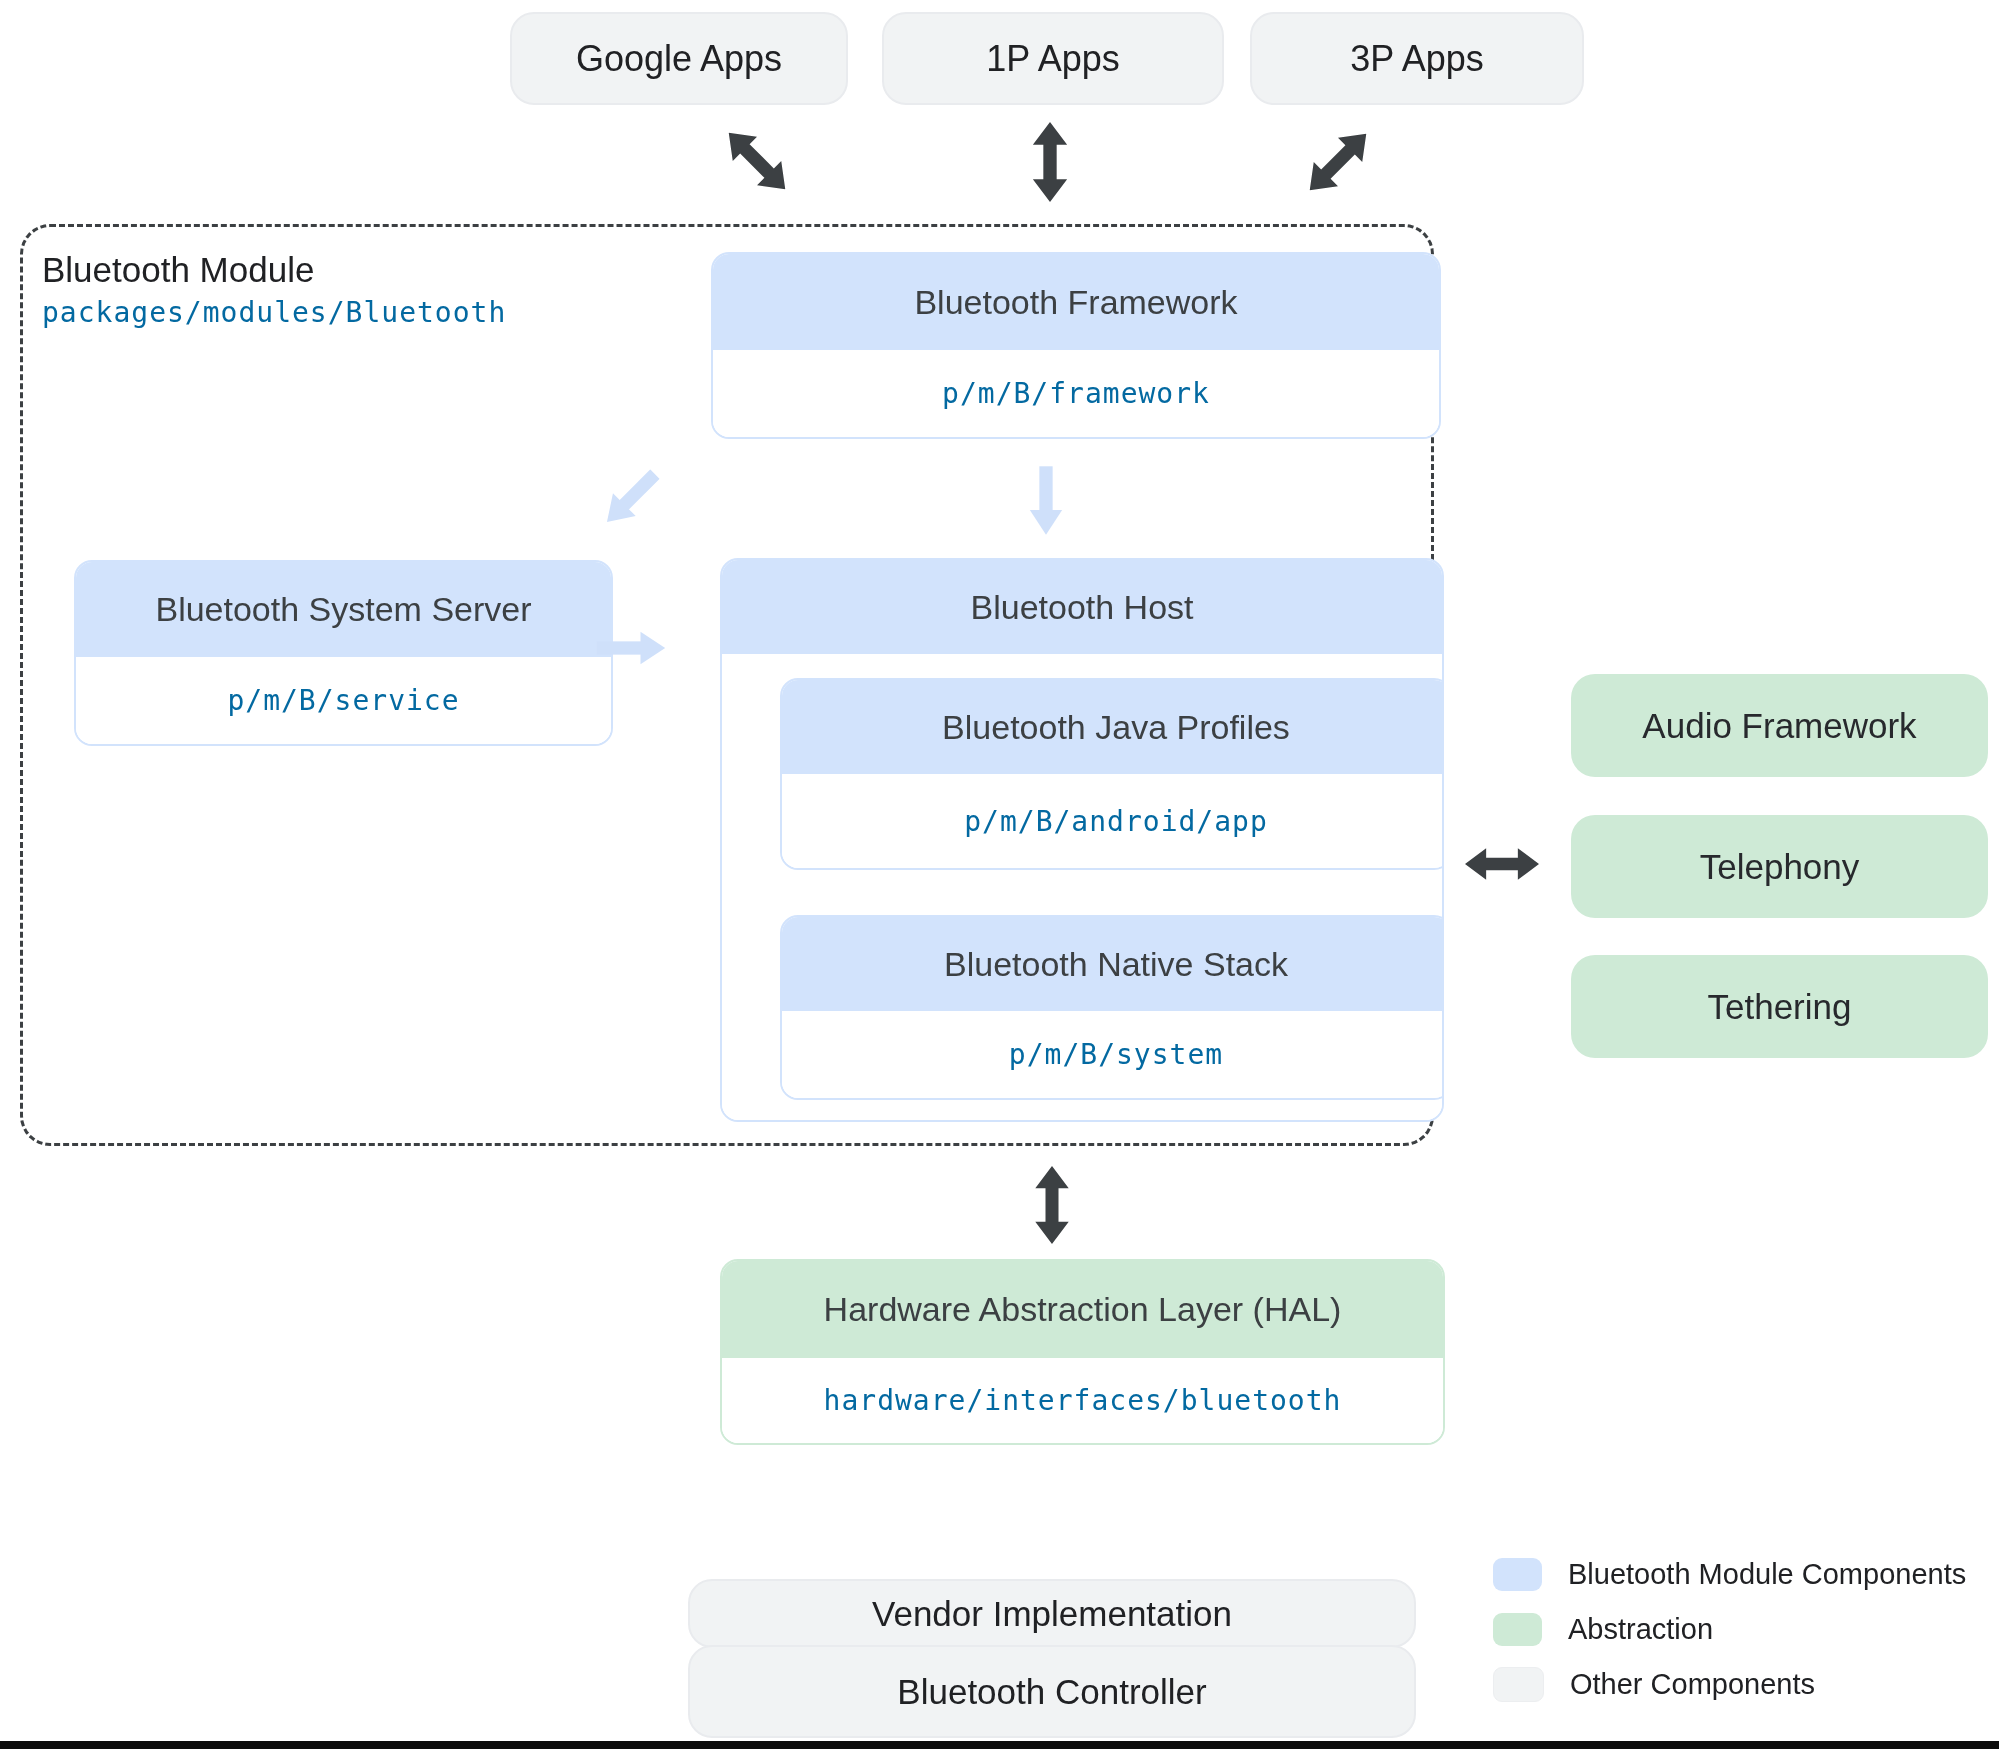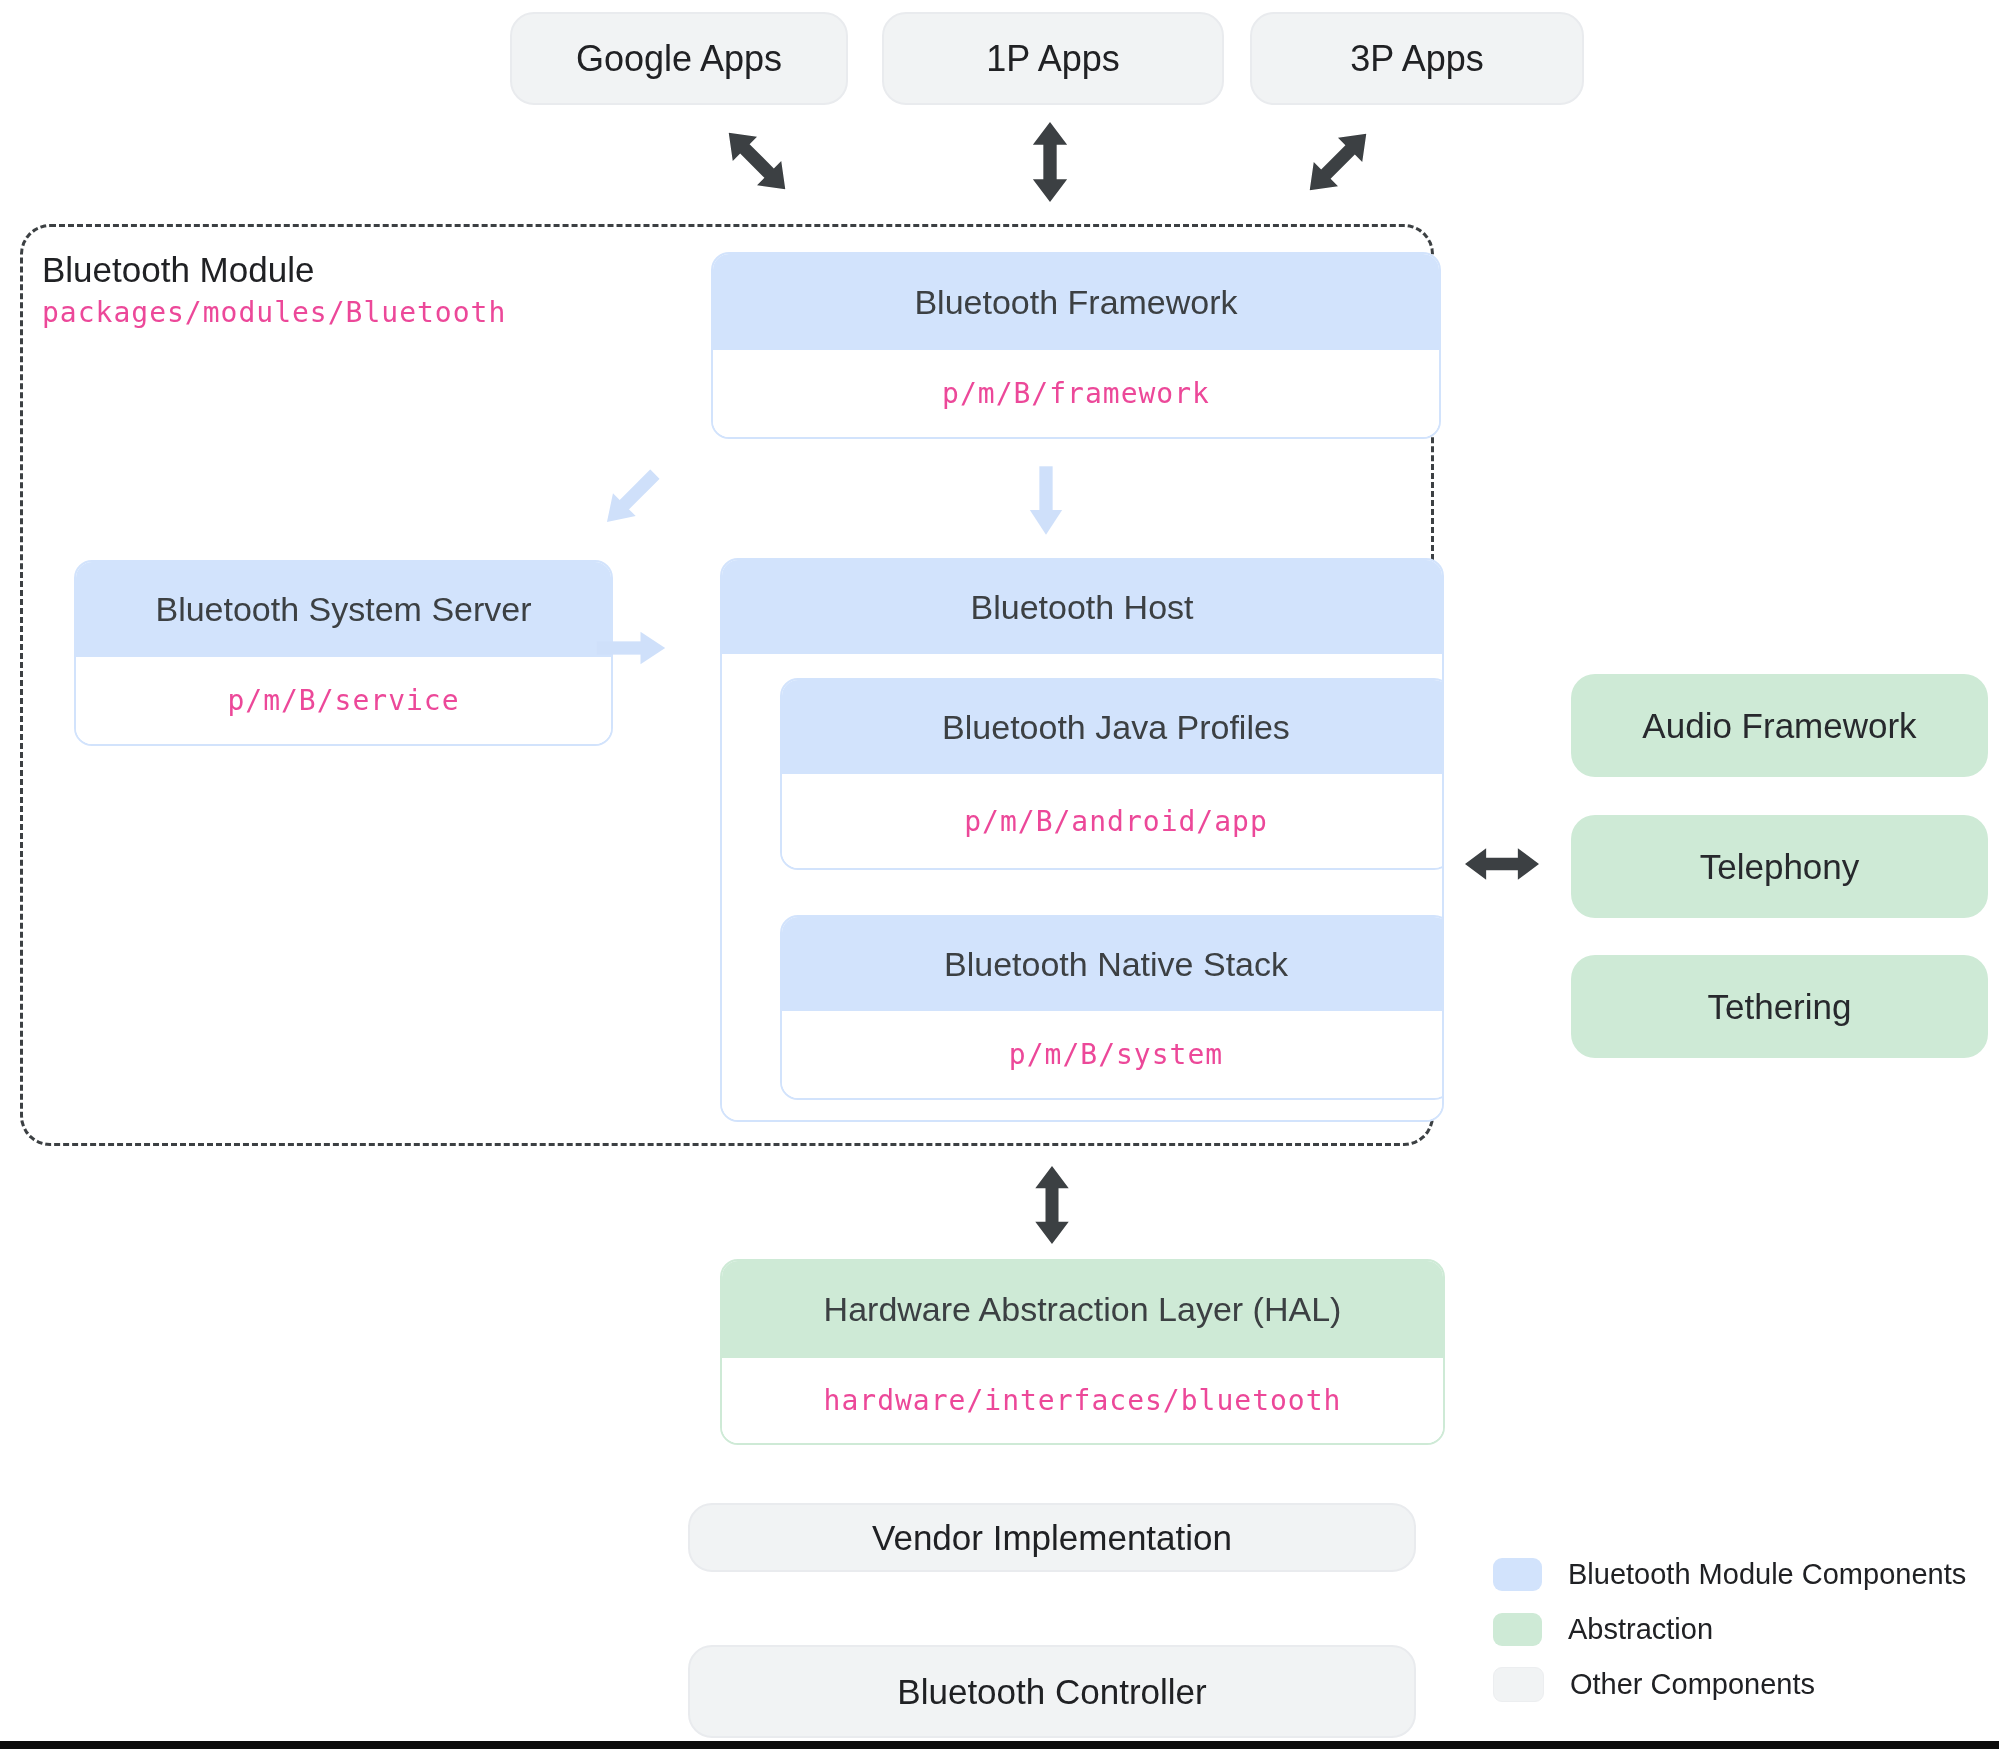--- a/index.html
+++ b/index.html
@@ -29,21 +29,21 @@
   .card .hd{
     display:flex;align-items:center;justify-content:center;
     font-size:34px;color:#3c4043;flex:0 0 auto;
   }
   .card.blue .hd{background:#d2e3fc;}
   .card.green .hd{background:#ceead6;}
   .card .bd{
     flex:1 1 auto;display:flex;align-items:center;justify-content:center;
     background:#ffffff;
   }
-  .mono{font-family:"DejaVu Sans Mono", monospace;font-size:28px;color:#ec4899;letter-spacing:1px;}
+  .mono{font-family:"DejaVu Sans Mono", monospace;font-size:28px;color:#0369a1;letter-spacing:1px;}
   
   .module-frame{
     border:3px dashed #3c4043;border-radius:30px;background:transparent;
   }
   .module-title{font-size:35px;color:#202124;line-height:1.15;}
   .module-path{margin-top:6px;}
   
   .legend-row{display:flex;align-items:center;}
   .legend-swatch{width:49px;height:33px;border-radius:9px;flex:0 0 auto;}
   .legend-swatch.sw-blue{background:#d2e3fc;}
@@ -165,21 +165,21 @@
 
   <div class="abs card green" style="left:688px;top:1259px;width:725px;height:186px">
     <div class="hd" style="height:97px">
       <span>Hardware Abstraction Layer (HAL)</span>
     </div>
     <div class="bd">
       <span class="mono">hardware/interfaces/bluetooth</span>
     </div>
   </div>
 
-  <div class="abs chip gray" style="left:688px;top:1503px;width:728px;height:69px;font-size:35px">
+  <div class="abs chip gray" style="left:688px;top:1579px;width:728px;height:69px;font-size:35px">
     <span>Vendor Implementation</span>
   </div>
   <div class="abs chip gray" style="left:688px;top:1645px;width:728px;height:93px;font-size:35px">
     <span>Bluetooth Controller</span>
   </div>
 
   <div class="abs" style="left:1493px;top:1558px">
     <div class="legend-row" style="height:33px">
       <span class="legend-swatch sw-blue"></span>
       <span class="legend-label">Bluetooth Module Components</span>

